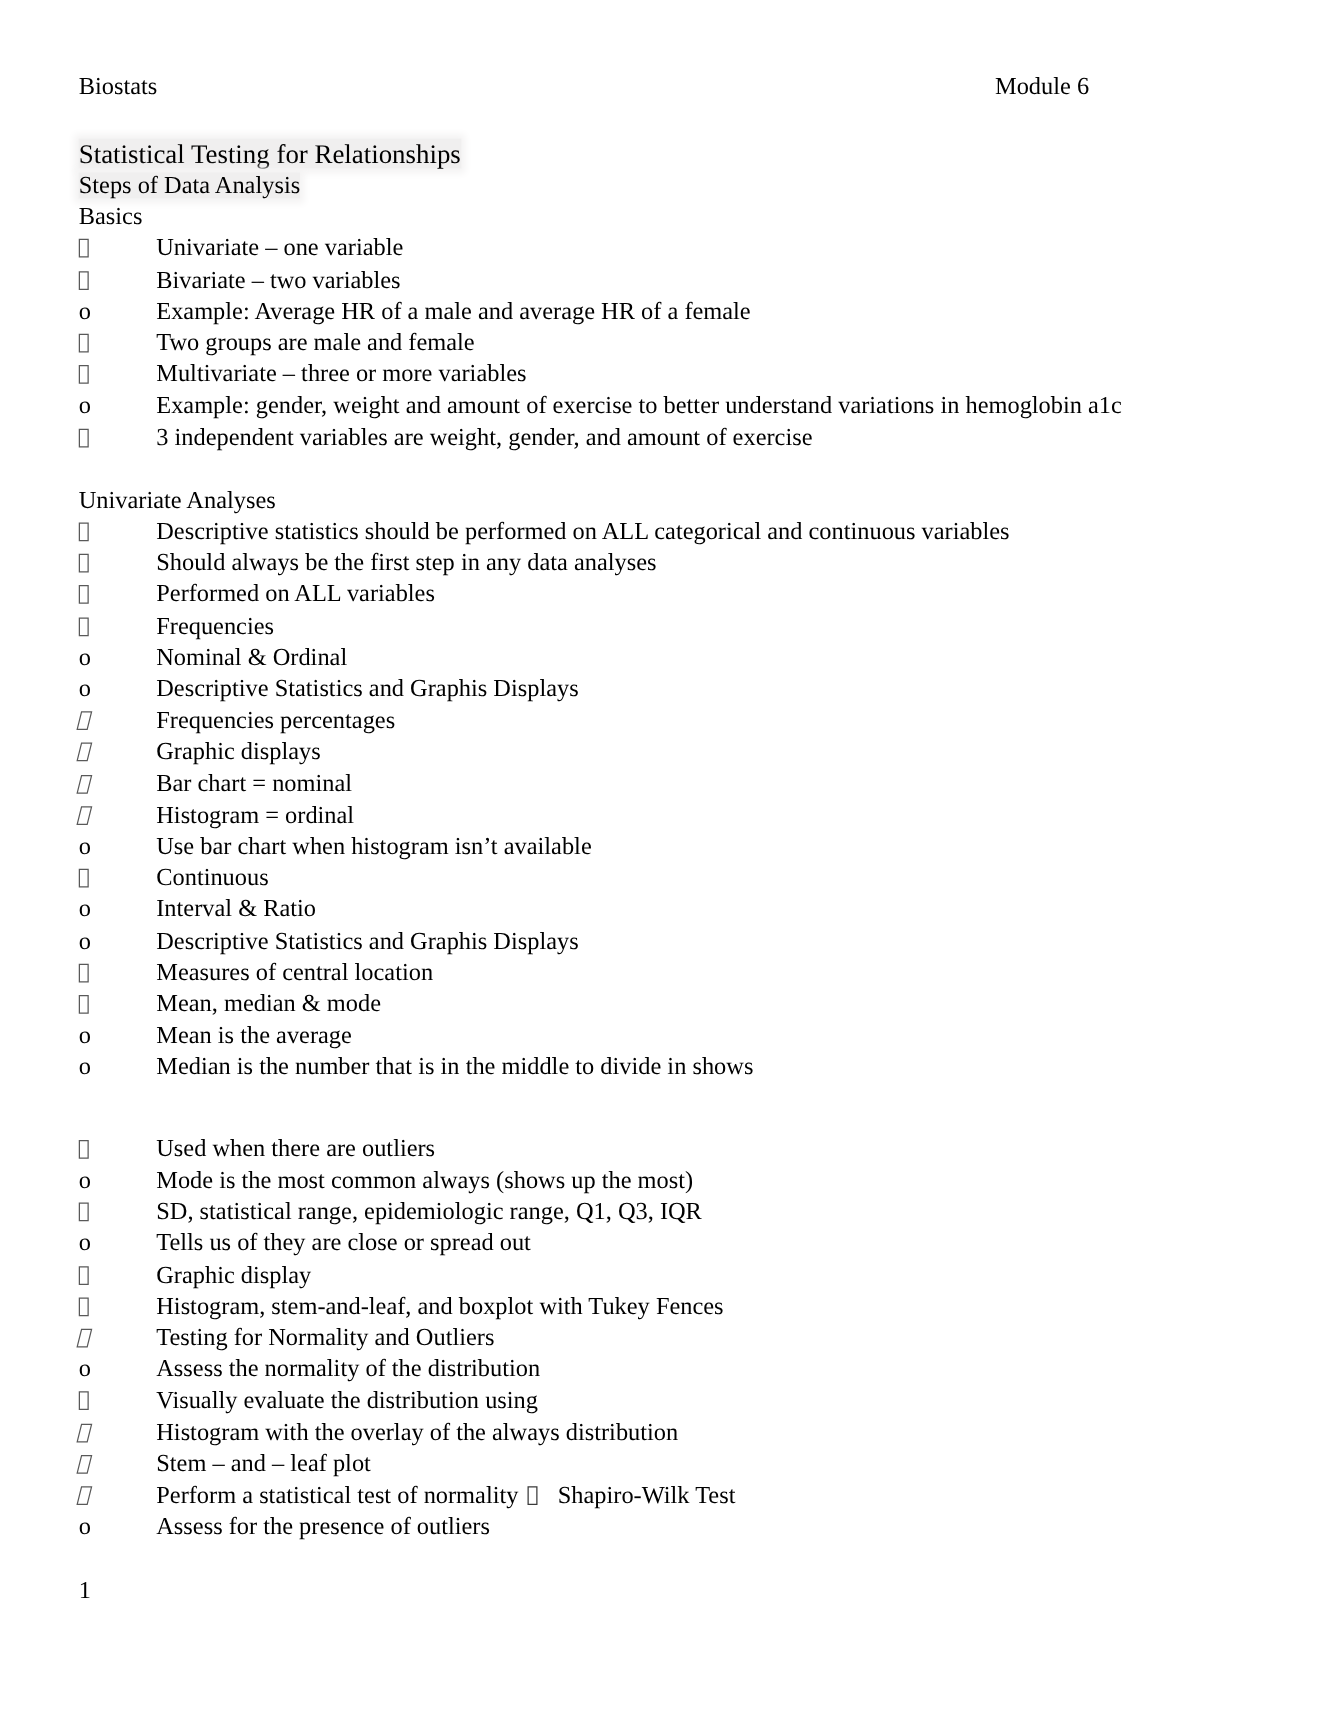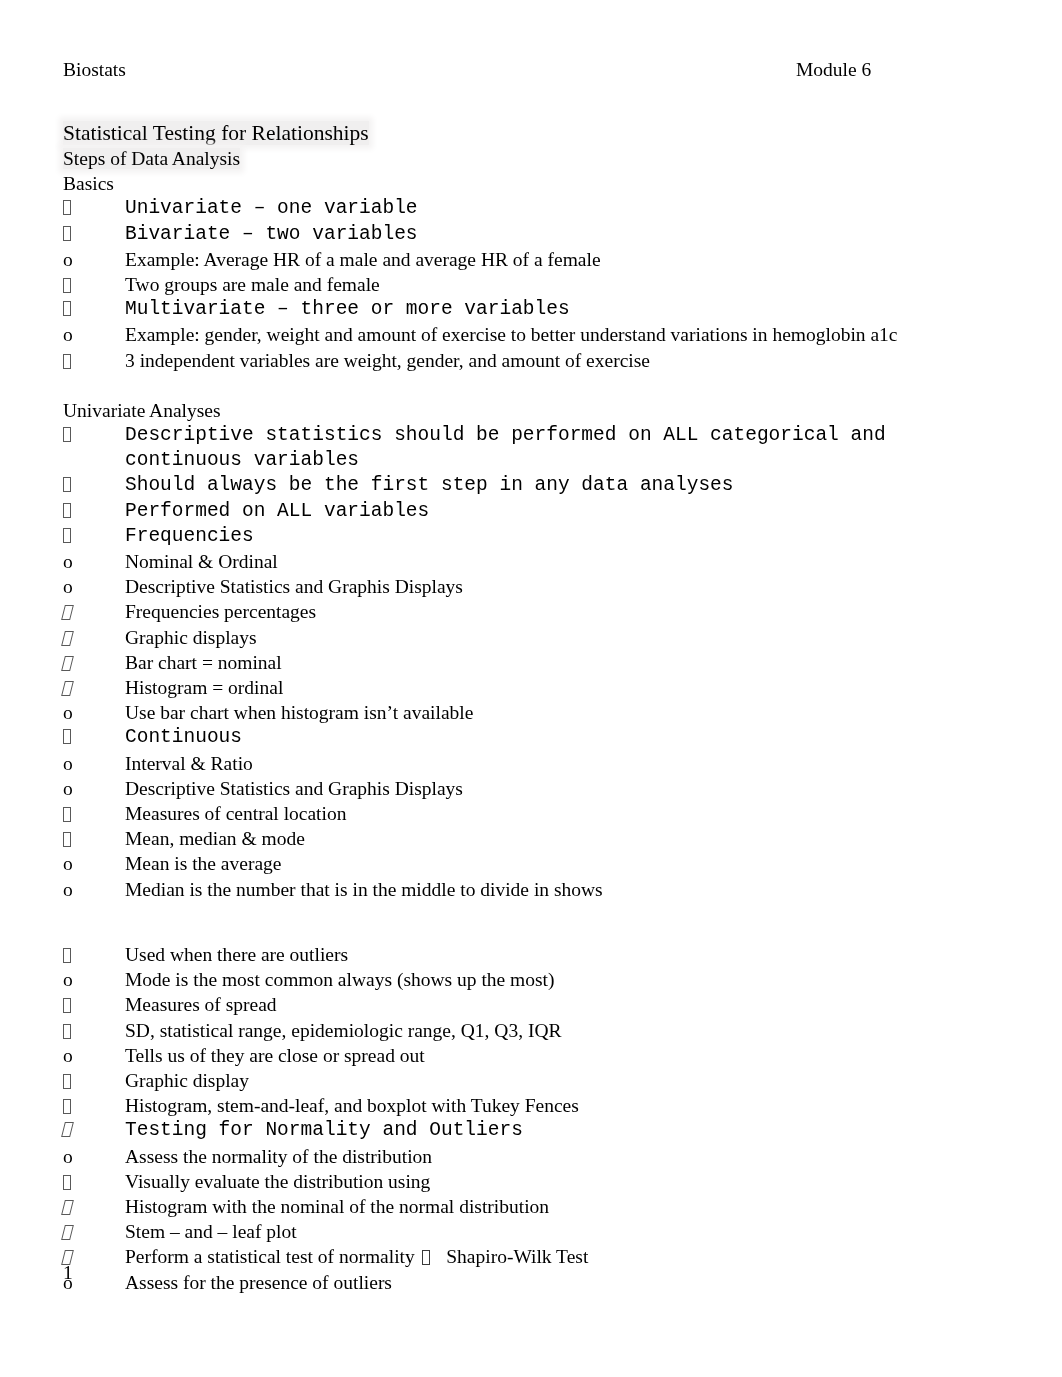--- a/index.html
+++ b/index.html
@@ -38,21 +38,21 @@
     flex: 0 0 733px;
   }
   .doc-header .hdr-right {
     flex: 1 1 auto;
     text-align: left;
   }
 
   
   .doc-body {
     position: absolute;
-    top: 120px;
+    top: 110px;
     left: 63px;
     right: 40px;
   }
 
   .line {
     font-size: 19.5px;
     line-height: 25.2px;
     white-space: normal;
     position: relative;
   }
@@ -66,21 +66,21 @@
     background: #f0efef;
     box-shadow: 0 0 6px 4px #f4f3f3;
   }
 
   .spacer {
     height: 25px;
   }
 
   
   .lvl0  { padding-left: 0px; }
-  .lvl1  { padding-left: 62px;  text-indent: -62px; font-family: Liberation Mono, monospace; }
+  .lvl1  { padding-left: 62px;  text-indent: -62px; }
   .lvl2  { padding-left: 124px; text-indent: -124px; }
   .lvl3  { padding-left: 187px; text-indent: -187px; }
   .lvl4  { padding-left: 250px; text-indent: -250px; }
   .lvl5  { padding-left: 313px; text-indent: -313px; }
   .lvl6  { padding-left: 375px; text-indent: -375px; margin-top: 40px; }
 
   
 
   
   .bul {
@@ -173,29 +173,28 @@
       <div class="line lvl5"><span class="bul"><span class="omark">o</span></span><span class="txt">Use bar chart when histogram isn’t available</span></div>
       <div class="line lvl1"><span class="bul"><span class="tofu"></span></span><span class="txt">Continuous</span></div>
       <div class="line lvl2"><span class="bul"><span class="omark">o</span></span><span class="txt">Interval &amp; Ratio</span></div>
       <div class="line lvl2"><span class="bul"><span class="omark">o</span></span><span class="txt">Descriptive Statistics and Graphis Displays</span></div>
       <div class="line lvl3"><span class="bul"><span class="tofu"></span></span><span class="txt">Measures of central location</span></div>
       <div class="line lvl4"><span class="bul"><span class="tofu"></span></span><span class="txt">Mean, median &amp; mode</span></div>
       <div class="line lvl5"><span class="bul"><span class="omark">o</span></span><span class="txt">Mean is the average</span></div>
       <div class="line lvl5"><span class="bul"><span class="omark">o</span></span><span class="txt">Median is the number that is in the middle to divide in shows</span></div>
       <div class="line lvl6"><span class="bul"><span class="tofu"></span></span><span class="txt">Used when there are outliers</span></div>
       <div class="line lvl5"><span class="bul"><span class="omark">o</span></span><span class="txt">Mode is the most common always (shows up the most)</span></div>
-      <div class="line lvl3"><span class="bul"><span class="tofu"></span></span><span class="txt">Measures of spread</span></div>
       <div class="line lvl4"><span class="bul"><span class="tofu"></span></span><span class="txt">SD, statistical range, epidemiologic range, Q1, Q3, IQR</span></div>
       <div class="line lvl5"><span class="bul"><span class="omark">o</span></span><span class="txt">Tells us of they are close or spread out</span></div>
       <div class="line lvl3"><span class="bul"><span class="tofu"></span></span><span class="txt">Graphic display</span></div>
       <div class="line lvl4"><span class="bul"><span class="tofu"></span></span><span class="txt">Histogram, stem-and-leaf, and boxplot with Tukey Fences</span></div>
       <div class="line lvl1"><span class="bul"><span class="tofu-i"></span></span><span class="txt">Testing for Normality and Outliers</span></div>
       <div class="line lvl2"><span class="bul"><span class="omark">o</span></span><span class="txt">Assess the normality of the distribution</span></div>
       <div class="line lvl3"><span class="bul"><span class="tofu"></span></span><span class="txt">Visually evaluate the distribution using</span></div>
-      <div class="line lvl4"><span class="bul"><span class="tofu-i"></span></span><span class="txt">Histogram with the nominal of the normal distribution</span></div>
+      <div class="line lvl4"><span class="bul"><span class="tofu-i"></span></span><span class="txt">Histogram with the overlay of the always distribution</span></div>
       <div class="line lvl4"><span class="bul"><span class="tofu-i"></span></span><span class="txt">Stem – and – leaf plot</span></div>
       <div class="line lvl3"><span class="bul"><span class="tofu-i"></span></span><span class="txt">Perform a statistical test of normality </span><span class="tofu-inline"></span><span class="txt" style="white-space: pre;">   Shapiro-Wilk Test</span></div>
       <div class="line lvl2"><span class="bul"><span class="omark">o</span></span><span class="txt">Assess for the presence of outliers</span></div>
     </div>
 
   <div class="page-number">1</div>
 
 </div>
 
 </body></html>

